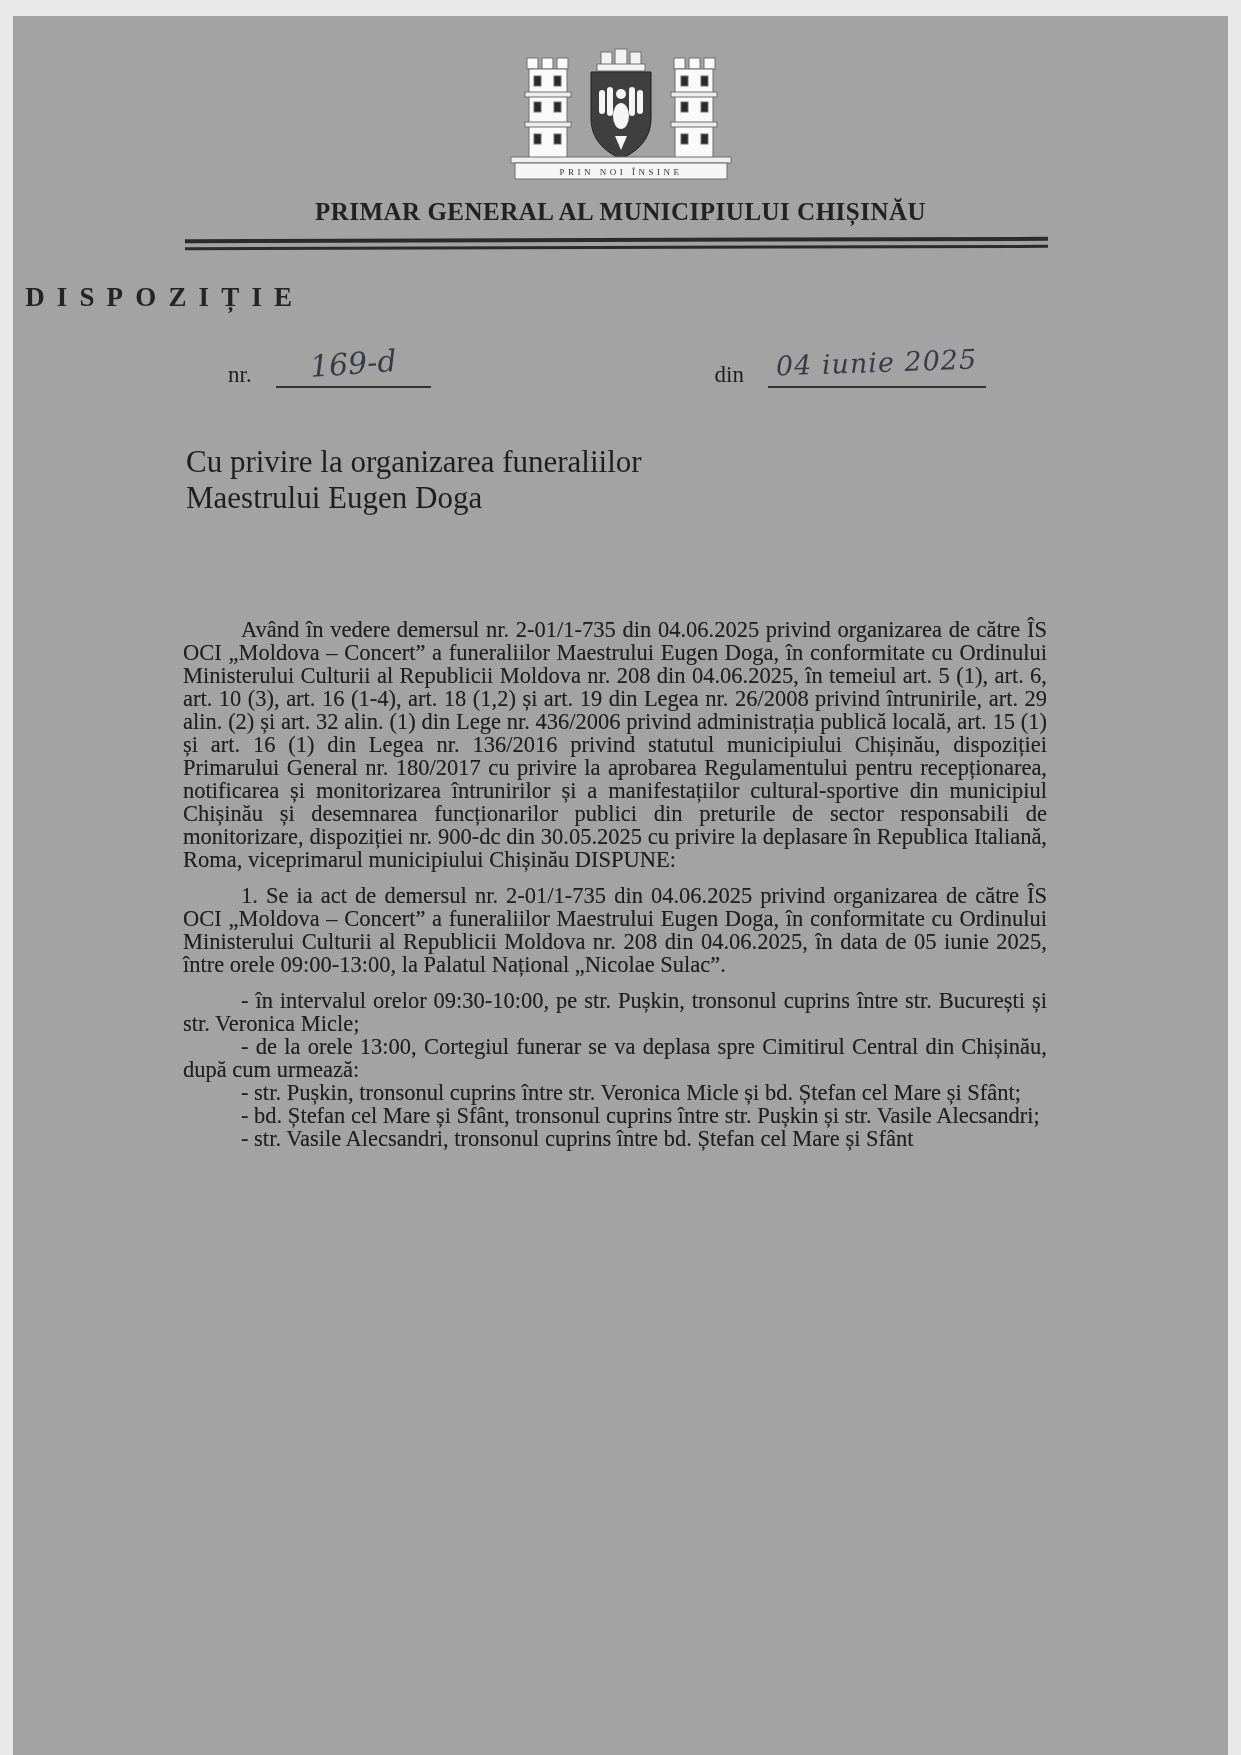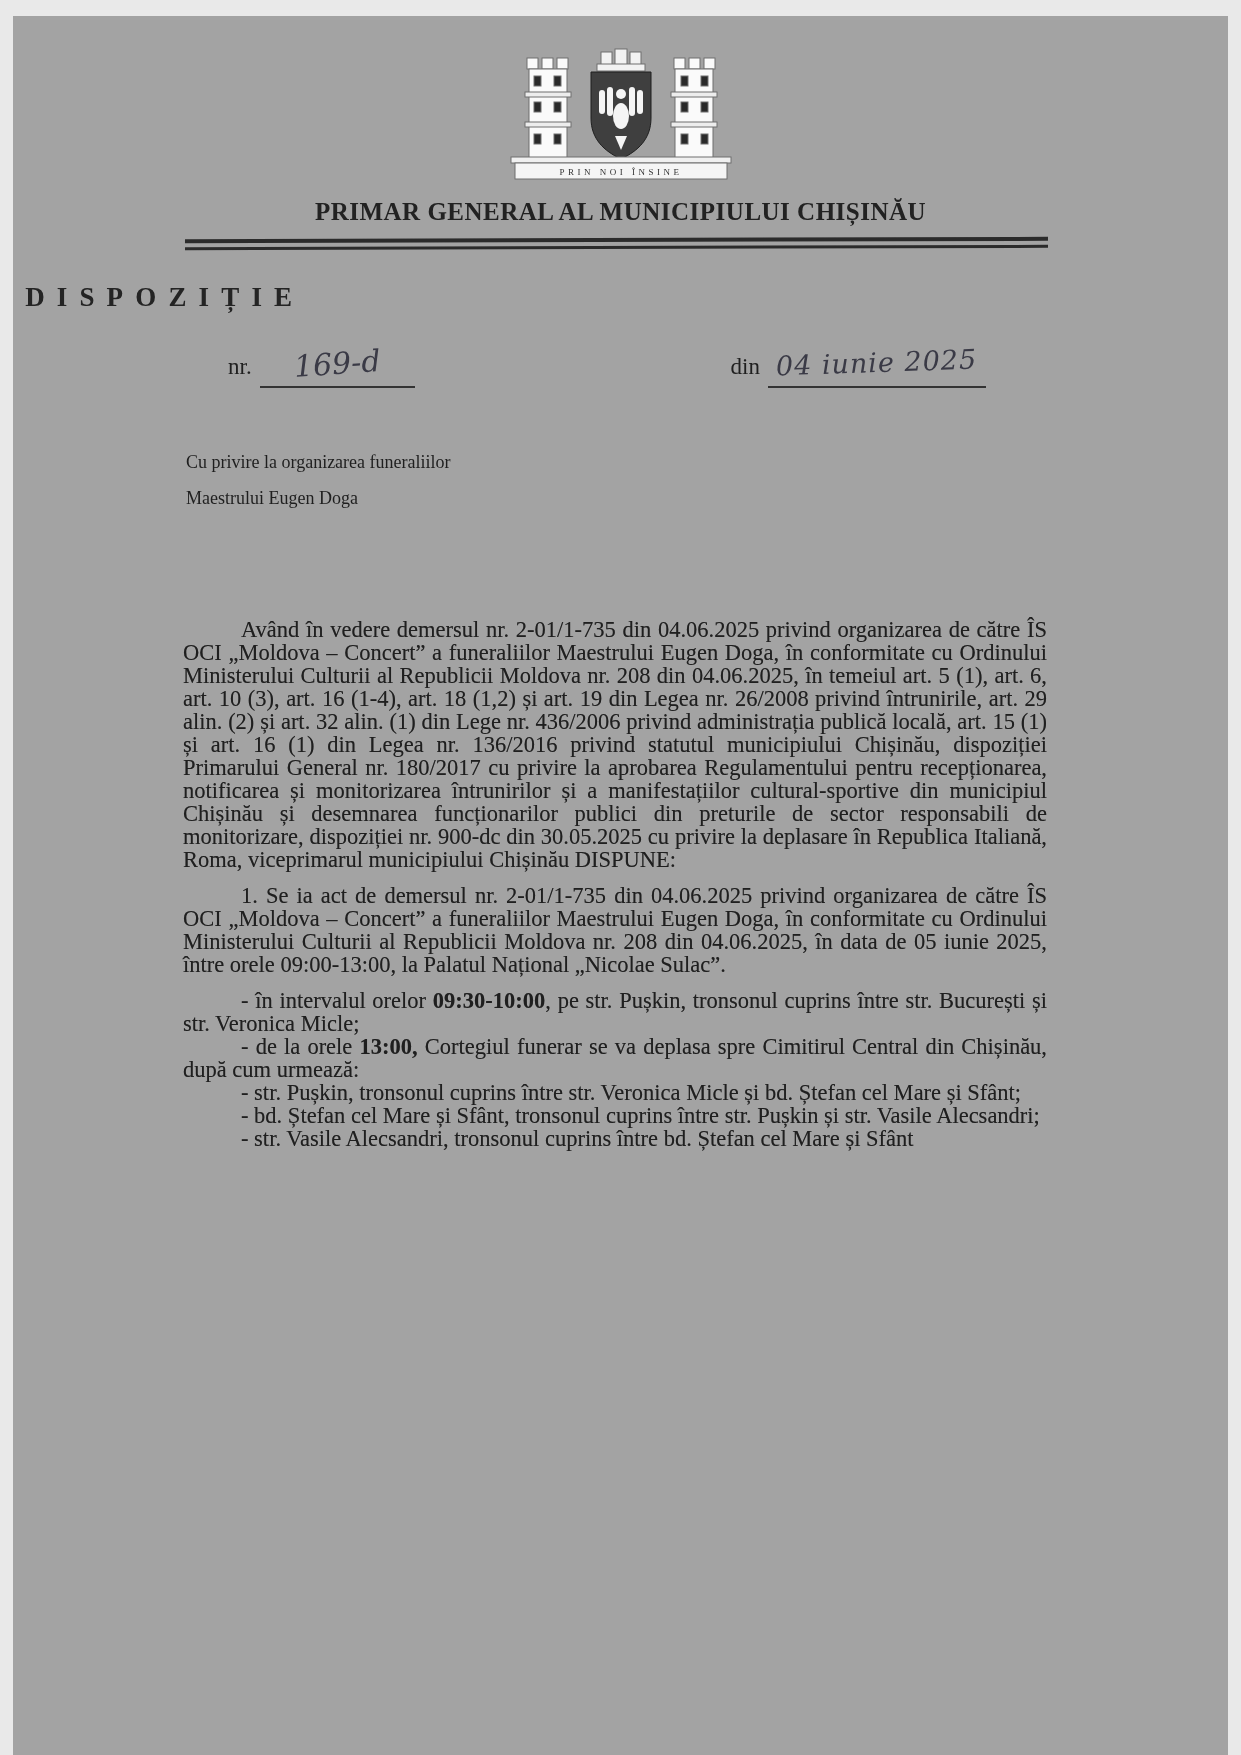--- a/index.html
+++ b/index.html
@@ -26,46 +26,46 @@
   .doc-title{
     position:absolute;top:266px;left:0;width:100%;
     text-align:left;font-weight:bold;font-size:27px;
     letter-spacing:0.45em;text-indent:0.45em;color:#242424;
   }
   .nr-row{
     position:absolute;top:330px;left:215px;width:758px;
     display:flex;justify-content:space-between;align-items:flex-end;
     font-size:23px;
   }
-  .field-group{display:flex;align-items:center;gap:8px;}
+  .field-group{display:flex;align-items:flex-end;gap:24px;}
   .fill-line{
     display:inline-block;border-bottom:2px solid #333;
     text-align:center;position:relative;height:40px;line-height:40px;
   }
   .line-nr{width:155px;}
   .line-din{width:218px;}
   .hand{
     font-family:"DejaVu Serif", serif;
     font-style:italic;font-size:30px;color:#3a3a46;
     display:inline-block;transform:rotate(-4deg) translateY(-2px);
     white-space:nowrap;
   }
   .hand-date{font-size:27px;transform:rotate(-2deg) translateY(-3px);letter-spacing:1px;}
   .subject{
     position:absolute;top:428px;left:173px;
-    font-size:18px;line-height:36px;
+    font-size:31px;line-height:36px;
   }
   .doc-body{
     position:absolute;top:602px;left:170px;width:864px;
     font-size:22.5px;line-height:23px;text-align:justify;
     text-shadow:0 0 0.5px rgba(20,20,20,0.4);
   }
   .doc-body p{margin:0;text-indent:58px;}
   .doc-body p.sp{margin-bottom:13px;}
-  .doc-body b{font-weight:bold;}
+  .doc-body b{font-weight:normal;}
   .scan-edge{
     position:absolute;bottom:0;left:0;width:100%;height:13px;
     background:#d4d4d4;border-top:1px solid #b5b5b5;
   }
   .crest text{font-family:"Liberation Serif", serif;}
 </style>
 </head>
 <body>
 
 <div class="page">

